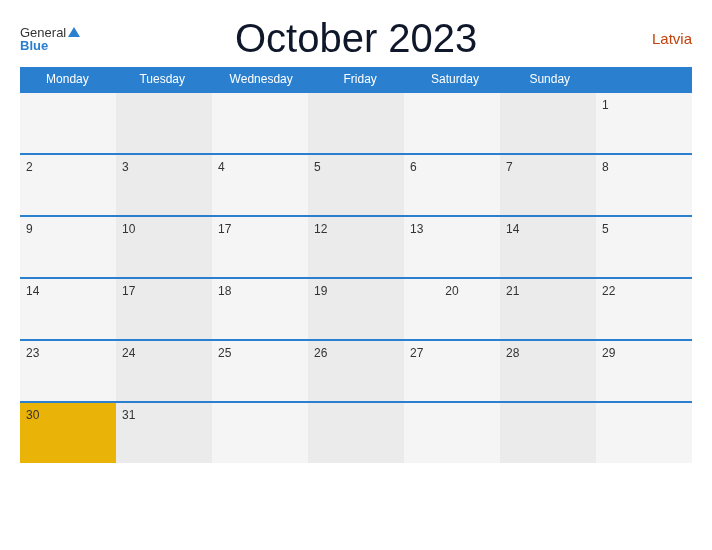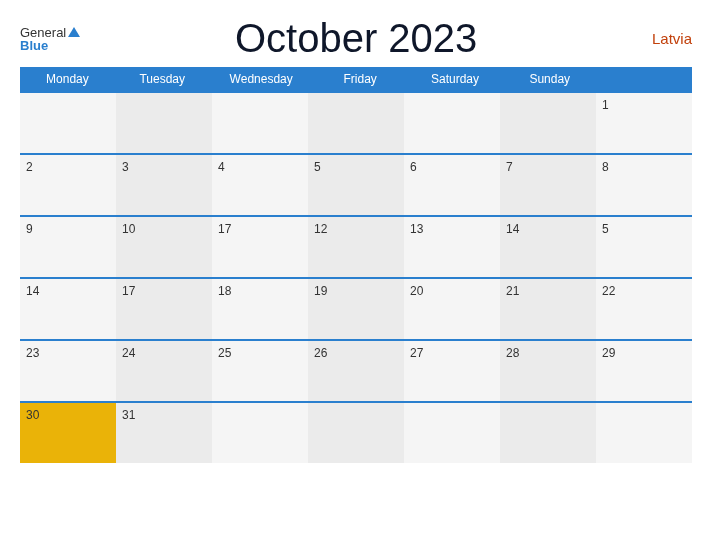--- a/index.html
+++ b/index.html
@@ -170,21 +170,21 @@
           <div class="cal-day" style="background: rgb(235, 235, 235);"><span class="day-num">12</span></div>
           <div class="cal-day" style="background: rgb(245, 245, 245);"><span class="day-num">13</span></div>
           <div class="cal-day" style="background: rgb(235, 235, 235);"><span class="day-num">14</span></div>
           <div class="cal-day" style="background: rgb(245, 245, 245);"><span class="day-num">5</span></div>
         </div>
         <div class="cal-week">
           <div class="cal-day" style="background: rgb(245, 245, 245);"><span class="day-num">14</span></div>
           <div class="cal-day" style="background: rgb(235, 235, 235);"><span class="day-num">17</span></div>
           <div class="cal-day" style="background: rgb(245, 245, 245);"><span class="day-num">18</span></div>
           <div class="cal-day" style="background: rgb(235, 235, 235);"><span class="day-num">19</span></div>
-          <div class="cal-day" style="background: rgb(245, 245, 245);"><span class="day-num">20</span></div>
+          <div class="cal-day" style="background: rgb(245, 245, 245); text-align: center;"><span class="day-num">20</span></div>
           <div class="cal-day" style="background: rgb(235, 235, 235);"><span class="day-num">21</span></div>
           <div class="cal-day" style="background: rgb(245, 245, 245);"><span class="day-num">22</span></div>
         </div>
         <div class="cal-week">
           <div class="cal-day" style="background: rgb(245, 245, 245);"><span class="day-num">23</span></div>
           <div class="cal-day" style="background: rgb(235, 235, 235);"><span class="day-num">24</span></div>
           <div class="cal-day" style="background: rgb(245, 245, 245);"><span class="day-num">25</span></div>
           <div class="cal-day" style="background: rgb(235, 235, 235);"><span class="day-num">26</span></div>
           <div class="cal-day" style="background: rgb(245, 245, 245);"><span class="day-num">27</span></div>
           <div class="cal-day" style="background: rgb(235, 235, 235);"><span class="day-num">28</span></div>

